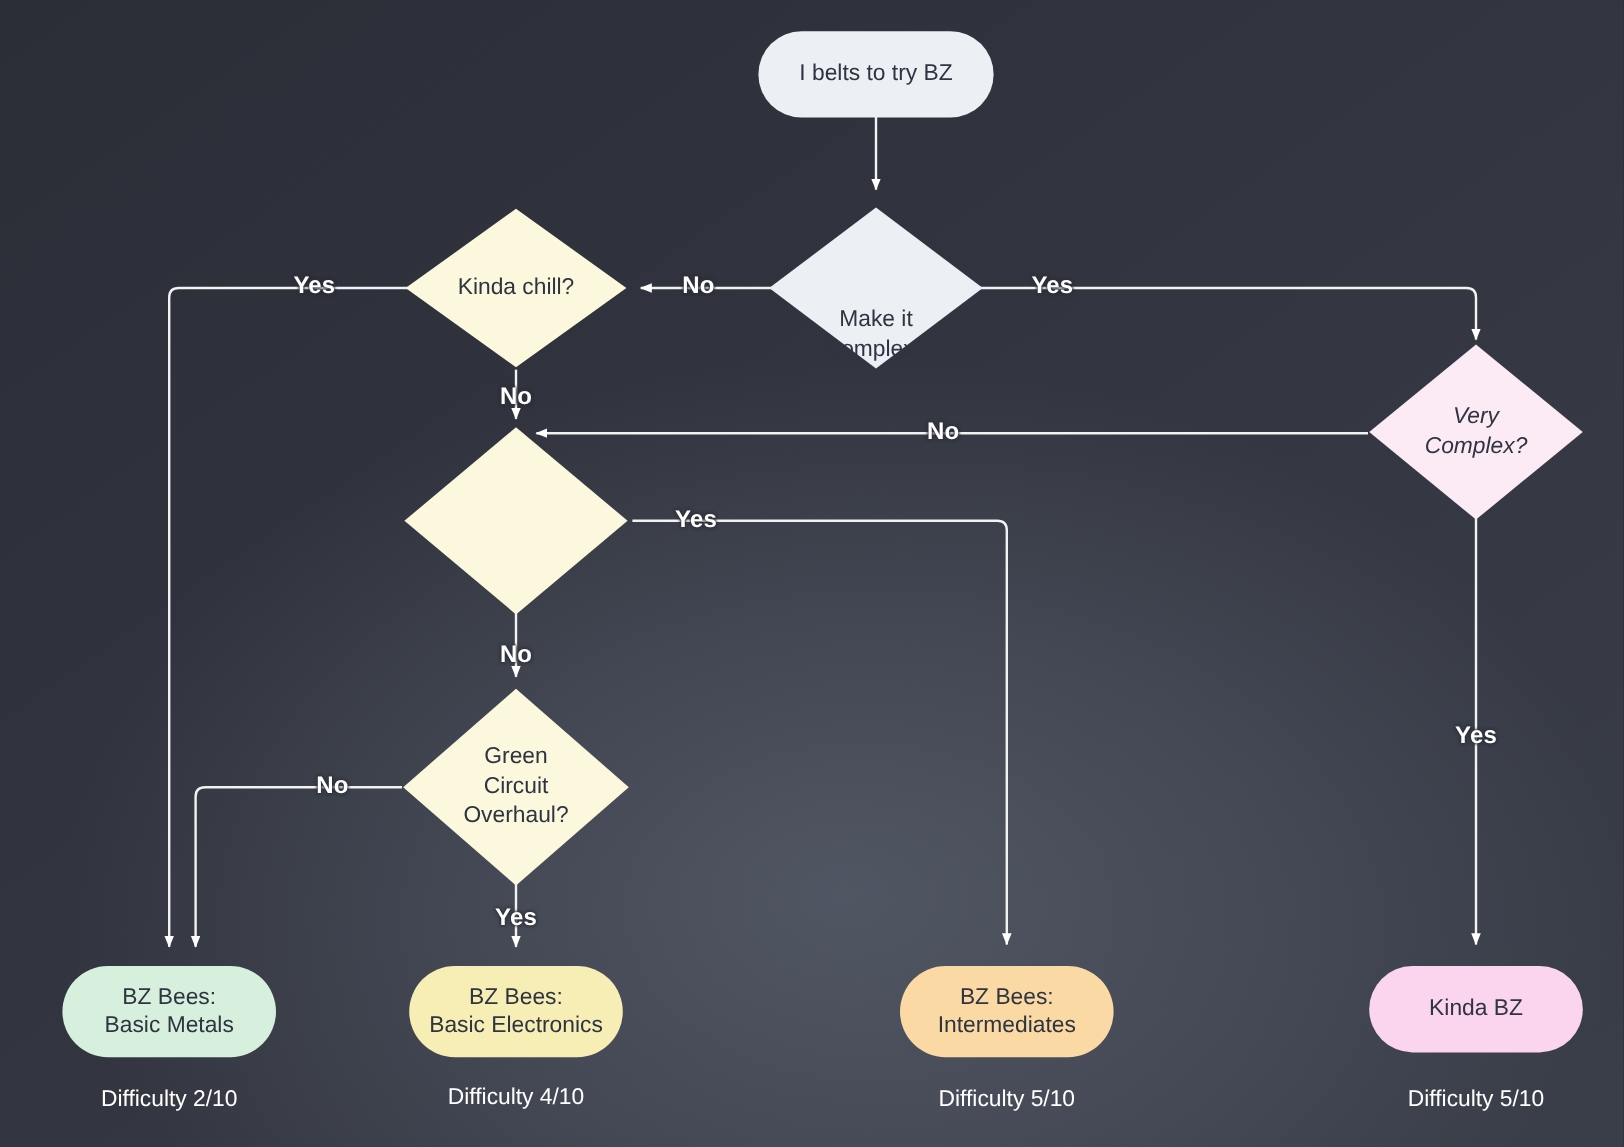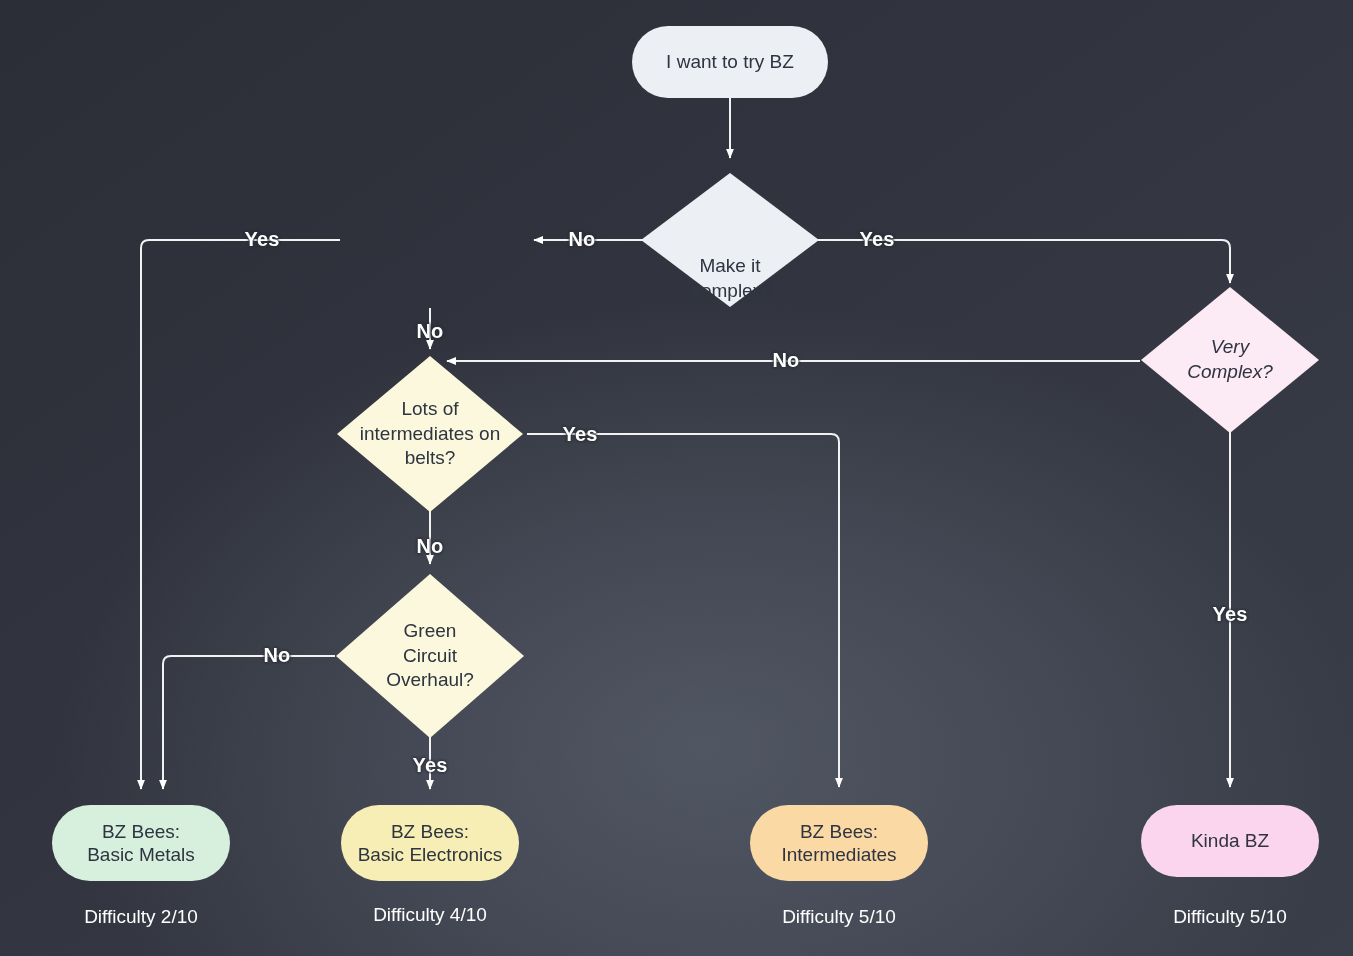--- a/index.html
+++ b/index.html
@@ -137,47 +137,50 @@
     <path class="edge-path" d="M430,503 L430,564" marker-end="url(#ah)"></path>
 
      basic metals (left, then down) --&gt;
     <path class="edge-path" d="M335,656 L171,656 Q163,656 163,664 L163,789" marker-end="url(#ah)"></path>
 
      basic electronics --&gt;
     <path class="edge-path" d="M430,724 L430,789" marker-end="url(#ah)"></path>
   </svg>
 
   <div class="node node-stadium" style="left:730px; top:62px; width:196px; height:72px; background:#eceff4;">
-    <span>I want to try BZ</span>
+    <span>I belts to try BZ</span>
   </div>
 
   <div class="diamond-wrap" style="left:730px; top:240px; width:182px; height:138px;">
     <svg class="diamond-shape" viewBox="0 0 182 138" preserveAspectRatio="none">
       <path d="M91,2 L180,69 L91,136 L2,69 Z" fill="#eceff4"></path>
     </svg>
     <div class="diamond-label" style="width:150px;margin-top:39px;">Make it
 Complex?</div>
   </div>
 
+  <div class="diamond-wrap" style="left:430px; top:240px; width:188px; height:136px;">
+    <svg class="diamond-shape" viewBox="0 0 188 136" preserveAspectRatio="none">
+      <path d="M94,2 L186,68 L94,134 L2,68 Z" fill="#fbf8dd"></path>
+    </svg>
+    <div class="diamond-label" style="width:170px;">Kinda chill?</div>
+  </div>
 
   <div class="diamond-wrap" style="left:1230px; top:360px; width:182px; height:150px;">
     <svg class="diamond-shape" viewBox="0 0 182 150" preserveAspectRatio="none">
       <path d="M91,2 L180,75 L91,148 L2,75 Z" fill="#fceaf4"></path>
     </svg>
     <div class="diamond-label italic" style="width:150px;">Very
 Complex?</div>
   </div>
 
   <div class="diamond-wrap" style="left:430px; top:434px; width:190px; height:160px;">
     <svg class="diamond-shape" viewBox="0 0 190 160" preserveAspectRatio="none">
       <path d="M95,2 L188,80 L95,158 L2,80 Z" fill="#fbf8dd"></path>
     </svg>
-    <div class="diamond-label" style="width:184px;">Lots of
-intermediates on
-belts?</div>
   </div>
 
   <div class="diamond-wrap" style="left:430px; top:656px; width:192px; height:168px;">
     <svg class="diamond-shape" viewBox="0 0 192 168" preserveAspectRatio="none">
       <path d="M96,2 L190,84 L96,166 L2,84 Z" fill="#fbf8dd"></path>
     </svg>
     <div class="diamond-label" style="width:130px;">Green
 Circuit
 Overhaul?</div>
   </div>

